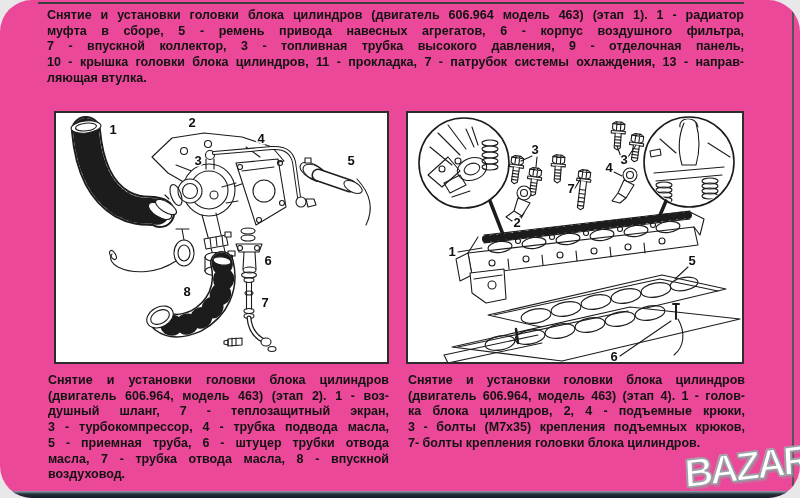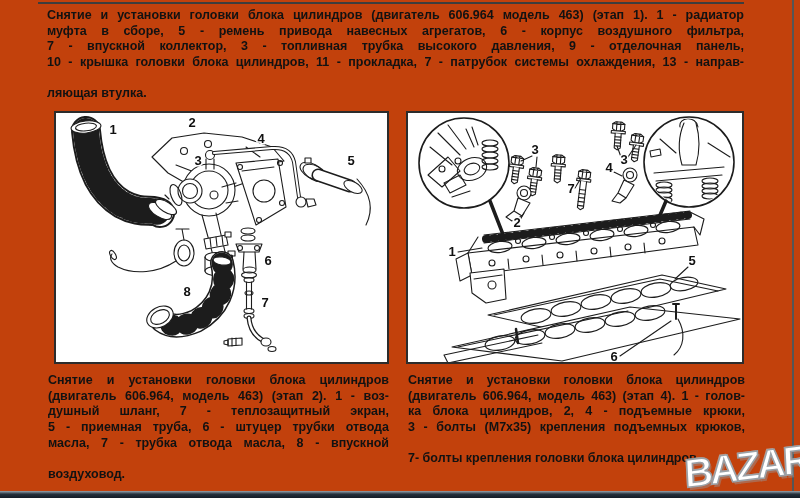--- a/index.html
+++ b/index.html
@@ -1,29 +1,29 @@
 <!DOCTYPE html>
 <html><head>
 <meta charset="utf-8">
 <style>
   html,body{margin:0;padding:0;background:#e8e8e8;}
   .page{
-    position:relative;width:800px;height:498px;background:#c2410c;
-    overflow:hidden;font-family:"Liberation Sans",sans-serif;color:#151515;
+    position:relative;width:800px;height:498px;background:#ec4899;
+    overflow:hidden;font-family:"Liberation Sans",sans-serif;color:#151515;border-radius:32px;
   }
   .rule-top{position:absolute;left:38px;top:2px;width:706px;height:2px;background:#3d3d3d;}
   .rule-right{position:absolute;left:792px;top:0;width:2px;height:491px;background:#555;}
   .bottom-bar{position:absolute;left:0;top:491px;width:800px;height:7px;
     background:linear-gradient(#97a3ad, #24303c 45%, #131c26);}
   .caption{
     position:absolute;font-weight:700;font-size:12.5px;line-height:15.7px;
     color:#121212;letter-spacing:0px;
   }
   .caption .cap-line{text-align:justify;text-align-last:justify;white-space:normal;}
-  .caption .cap-line:last-child{text-align-last:left;margin-top:15px;}
+  .caption .cap-line:last-child{text-align-last:left;}
   .cap-top{left:47px;top:8px;width:697px;}
   .cap-left{left:48px;top:373px;width:341px;}
   .cap-right{left:408px;top:373px;width:337px;}
   .panel{position:absolute;top:111px;height:253px;background:#fff;border:2px solid #2c2c2c;box-sizing:border-box;}
   .panel-left{left:54px;width:335px;}
   .panel-right{left:406px;width:338px;}
   .panel svg{display:block;width:100%;height:100%;}
   .fig{stroke:#1c1c1c;fill:none;stroke-width:1.1;stroke-linecap:round;stroke-linejoin:round;}
   .callout{font-family:"Liberation Sans",sans-serif;font-size:13px;font-weight:700;
     fill:#101010;stroke:#ffffff;stroke-width:3px;paint-order:stroke;text-anchor:middle;}
@@ -308,20 +308,21 @@
         <text class="callout" x="206" y="248">6</text>
         <text class="callout" x="163" y="80">7</text>
       </g>
     </svg>
   </div>
 
   <div class="caption cap-left">
       <div class="cap-line">Снятие и установки головки блока цилиндров</div>
       <div class="cap-line">(двигатель 606.964, модель 463) (этап 2). 1 - воз-</div>
       <div class="cap-line">душный шланг, 7 - теплозащитный экран,</div>
+      <div class="cap-line">3 - турбокомпрессор, 4 - трубка подвода масла,</div>
       <div class="cap-line">5 - приемная труба, 6 - штуцер трубки отвода</div>
       <div class="cap-line">масла, 7 - трубка отвода масла, 8 - впускной</div>
       <div class="cap-line">воздуховод.</div>
     </div>
   <div class="caption cap-right">
       <div class="cap-line">Снятие и установки головки блока цилиндров</div>
       <div class="cap-line">(двигатель 606.964, модель 463) (этап 4). 1 - голов-</div>
       <div class="cap-line">ка блока цилиндров, 2, 4 - подъемные крюки,</div>
       <div class="cap-line">3 - болты (М7х35) крепления подъемных крюков,</div>
       <div class="cap-line">7- болты крепления головки блока цилиндров.</div>

